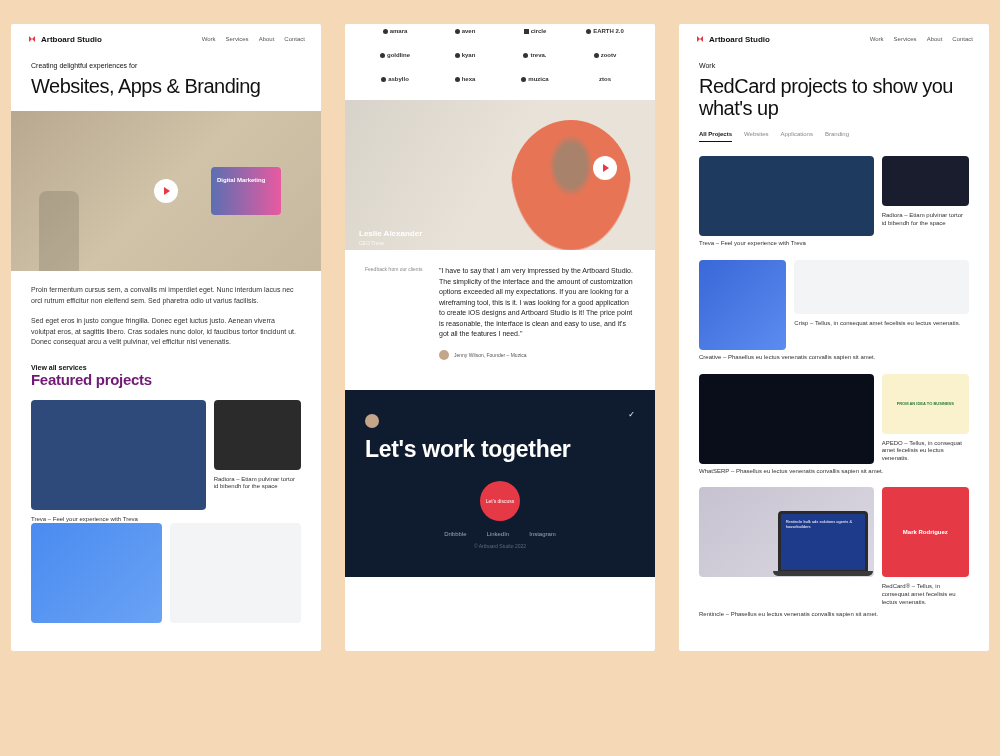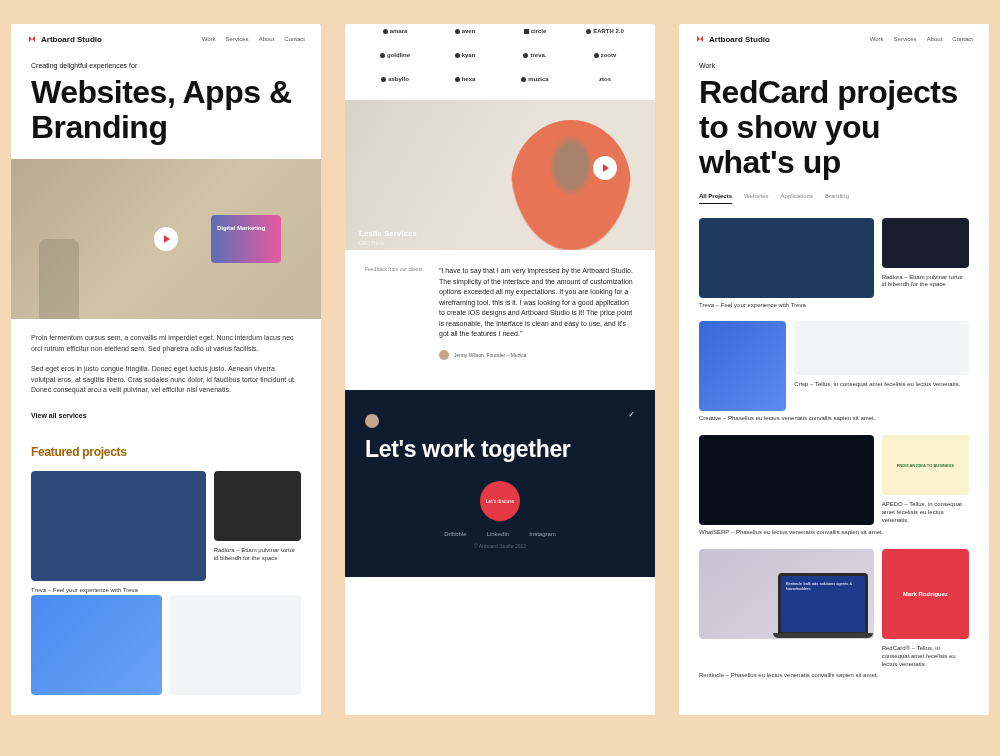--- a/index.html
+++ b/index.html
@@ -29,21 +29,21 @@
 }
 .logo { display: flex; align-items: center; gap: 4px; }
 .logo-mark { width: 10px; height: 10px; position: relative; }
 .logo-mark svg { width: 100%; height: 100%; }
 .logo-text { font-weight: 700; font-size: 8px; color: #111; }
 .nav { display: flex; gap: 10px; }
 .nav a { color: #555; text-decoration: none; font-size: 6px; cursor: pointer; }
 .pad { padding: 0 20px; }
 
 .kicker { font-size: 7px; color: #111; margin-top: 8px; margin-bottom: 6px; }
-h1 { font-size: 32px; font-weight: 700; letter-spacing: -0.5px; color: #111; line-height: 1.1; }
+h1 { font-size: 20px; font-weight: 400; letter-spacing: -0.5px; color: #111; line-height: 1.1; }
 
 .hero-img {
   width: 100%;
   height: 160px;
   background: linear-gradient(135deg,#b8a890 0%,#d0c3a8 50%,#c5b89f 100%);
   margin-top: 14px;
   position: relative;
   display: flex;
   align-items: center;
   justify-content: center;
@@ -51,21 +51,21 @@
 .play-btn {
   width: 24px; height: 24px; border-radius: 50%; background: #fff;
   display: flex; align-items: center; justify-content: center; cursor: pointer;
 }
 .play-btn::after { content:''; border-left:6px solid #e63946; border-top:4px solid transparent; border-bottom:4px solid transparent; margin-left:2px; }
 
 .body-text { font-size: 7px; line-height: 1.5; color: #333; margin-top: 14px; padding: 0 20px; }
 .body-text p { margin-bottom: 10px; }
 .link-cta { font-size: 7px; color: #111; font-weight: 600; padding: 0 20px; margin-top: 6px; cursor: pointer; }
 
-h2 { font-size: 12px; font-weight: 700; padding: 0 20px; margin-top: 26px; color: #a16207; letter-spacing: -0.3px; }
+h2 { font-size: 15px; font-weight: 700; padding: 0 20px; color: #701a75; letter-spacing: -0.3px; }
 
 .projects-grid { display: grid; grid-template-columns: 2fr 1fr; gap: 8px; padding: 0 20px; margin-top: 12px; }
 .proj-tile { background: #2d4a7a; border-radius: 4px; height: 110px; position: relative; overflow: hidden; cursor: pointer; }
 .proj-tile.red { background: #2b2b2b; height: 70px; }
 .proj-tile.lt { background: linear-gradient(135deg,#4a8bf0,#6aa3f5); height: 100px; }
 .proj-tile.wh { background: #f3f4f6; height: 100px; }
 .caption { font-size: 6px; color: #333; margin-top: 6px; line-height: 1.3; }
 
 
 .c2-head { font-size: 18px; font-weight: 700; padding: 20px 20px 16px; line-height: 1.15; color: #111; letter-spacing: -0.4px; }
@@ -222,21 +222,21 @@
         <span class="client-dot"></span>
         <span>muzica</span>
       </div>
     <div class="client">
         <span style="font-weight:800">ztos</span>
       </div>
   </div>
   <div class="testimonial-img">
     <div class="person"></div>
     <div class="play-btn" style="position:absolute;right:38px;top:56px;"></div>
-    <div class="t-name">Leslie Services</div>
+    <div class="t-name">Leslie Alexander</div>
     <div class="t-sub">CEO Treva</div>
   </div>
   <div class="quote-section">
     <div class="quote-meta">Feedback from our clients</div>
     <div>
       <div class="quote">"I have to say that I am very impressed by the Artboard Studio. The simplicity of the interface and the amount of customization options exceeded all my expectations. If you are looking for a wireframing tool, this is it. I was looking for a good application to create iOS designs and Artboard Studio is it! The price point is reasonable, the interface is clean and easy to use, and it's got all the features I need."</div>
       <div class="quote-author">
         <div class="avatar"></div>
         <span>Jenny Wilson, Founder – Muzica</span>
       </div>

